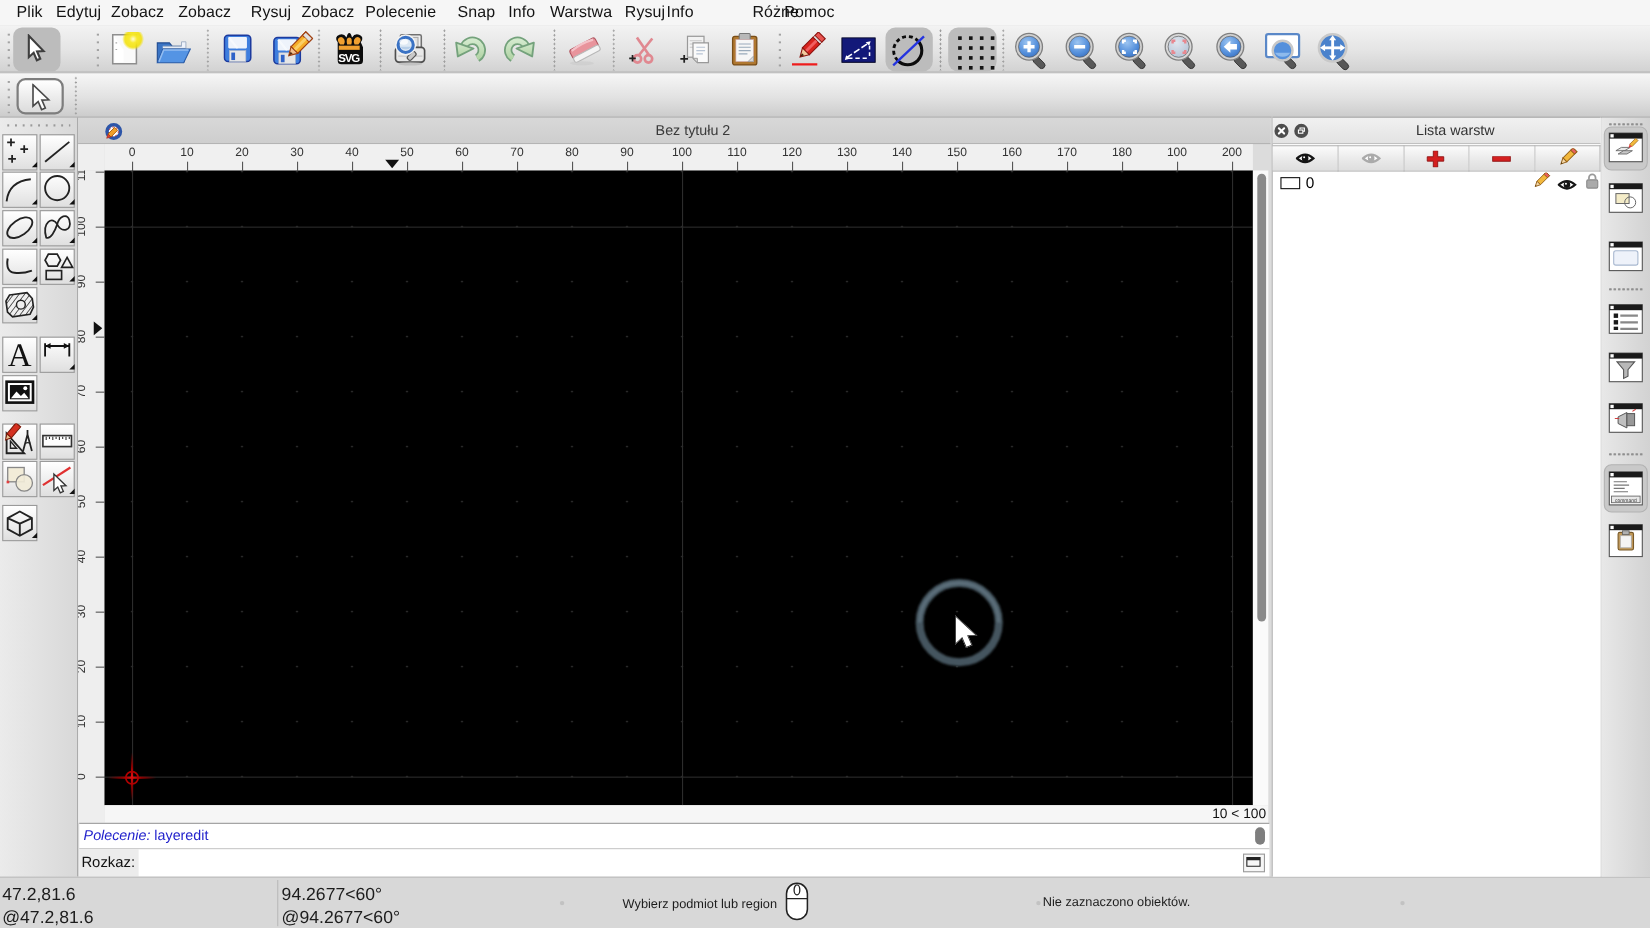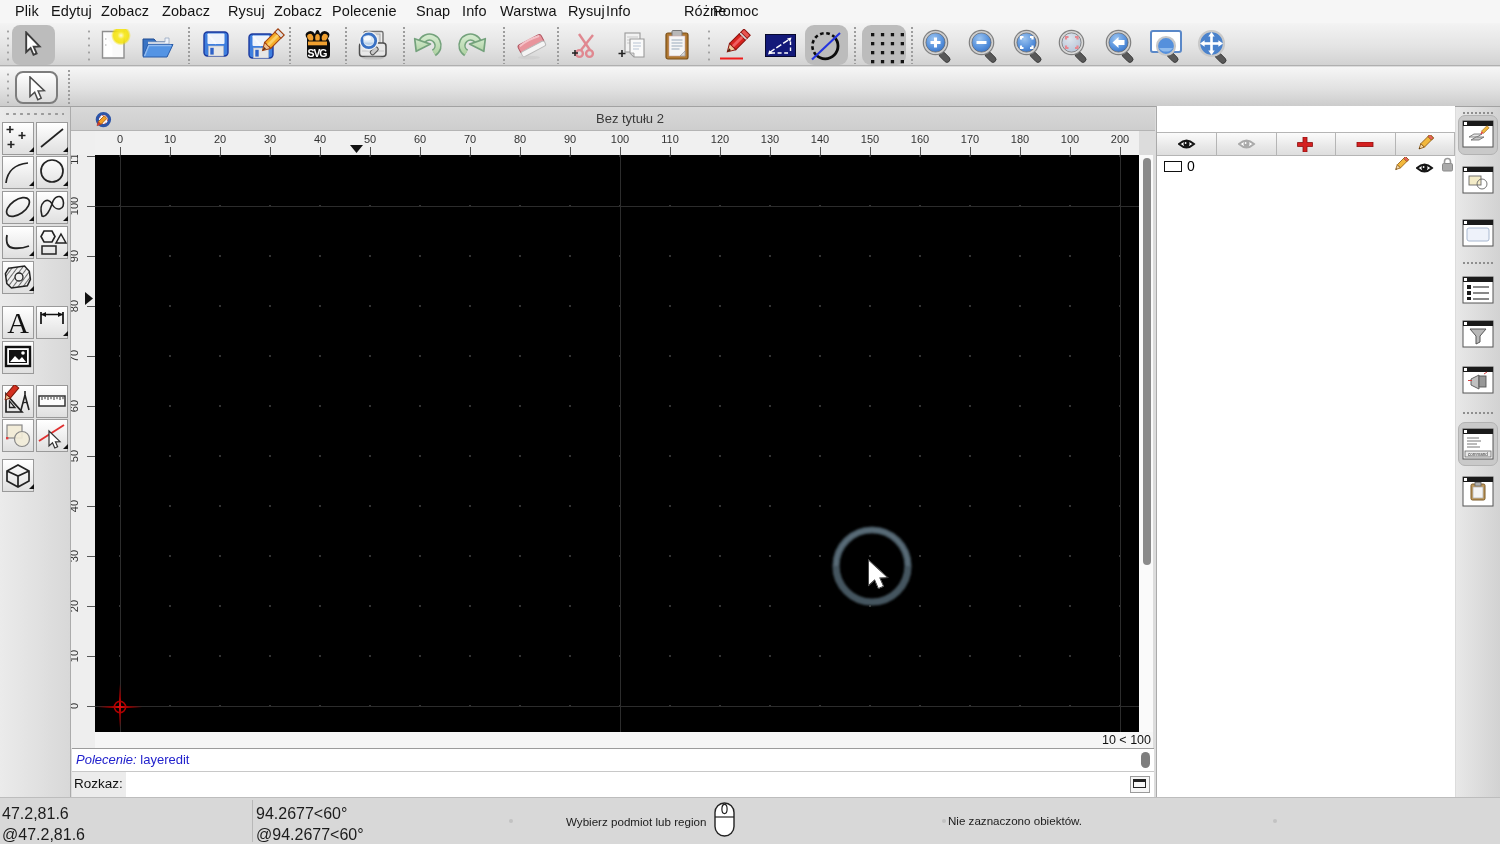--- a/index.html
+++ b/index.html
@@ -637,20 +637,30 @@
 <div style="position:absolute;left:509px;top:21px;width:4px;height:4px;border-radius:2px;background:#c2c2c2"></div>
 <div style="position:absolute;left:942px;top:21px;width:4px;height:4px;border-radius:2px;background:#c2c2c2"></div>
 <div style="position:absolute;left:1273px;top:21px;width:4px;height:4px;border-radius:2px;background:#c2c2c2"></div>
 <svg style="position:absolute;left:713px;top:3px" width="24" height="38">
 <rect x="2" y="2" width="19" height="33" rx="9.5" fill="#fff" stroke="#222" stroke-width="1.4"></rect>
 <line x1="2" y1="16" x2="21" y2="16" stroke="#222" stroke-width="1.2"></line>
 <ellipse cx="11.5" cy="8" rx="2.6" ry="4.6" fill="#fff" stroke="#222" stroke-width="1.2"></ellipse>
 </svg>
 </div>
 <div class="abs panel">
+<div class="ptitle">
+<div style="position:absolute;left:101px;top:4px;font-size:13px;color:#333;width:130px;text-align:center">Lista warstw</div>
+<svg style="position:absolute;left:1px;top:5px" width="34" height="15">
+<circle cx="7" cy="7" r="6.4" fill="#4e4e4e"></circle>
+<path d="M4.6,4.6 L9.4,9.4 M9.4,4.6 L4.6,9.4" stroke="#fff" stroke-width="1.9" stroke-linecap="round"></path>
+<circle cx="25" cy="7" r="6.4" fill="#4e4e4e"></circle>
+<rect x="22.4" y="6.2" width="4" height="2.9" fill="none" stroke="#fff" stroke-width="1"></rect>
+<path d="M23.8,5.6 v-1.2 h4 v2.9 h-1.3" fill="none" stroke="#fff" stroke-width="1"></path>
+</svg>
+</div>
 <div class="pbar">
 <div class="pbarbtn" style="left:0px;width:60px"></div>
 <div class="pbarbtn" style="left:60px;width:60px"></div>
 <div class="pbarbtn" style="left:120px;width:59px"></div>
 <div class="pbarbtn" style="left:179px;width:60px"></div>
 <div class="pbarbtn" style="left:239px;width:59px"></div>
 <svg style="position:absolute;left:21px;top:6px;" width="18" height="13" viewBox="0 0 18 13">
         <g transform="scale(1.0)">
           <path d="M1,6 Q8.5,-.8 16,6 Q8.5,12.8 1,6 Z" fill="#fff" stroke="#151515" stroke-width="2"></path>
 <circle cx="8.5" cy="6" r="3" fill="#151515"></circle>

